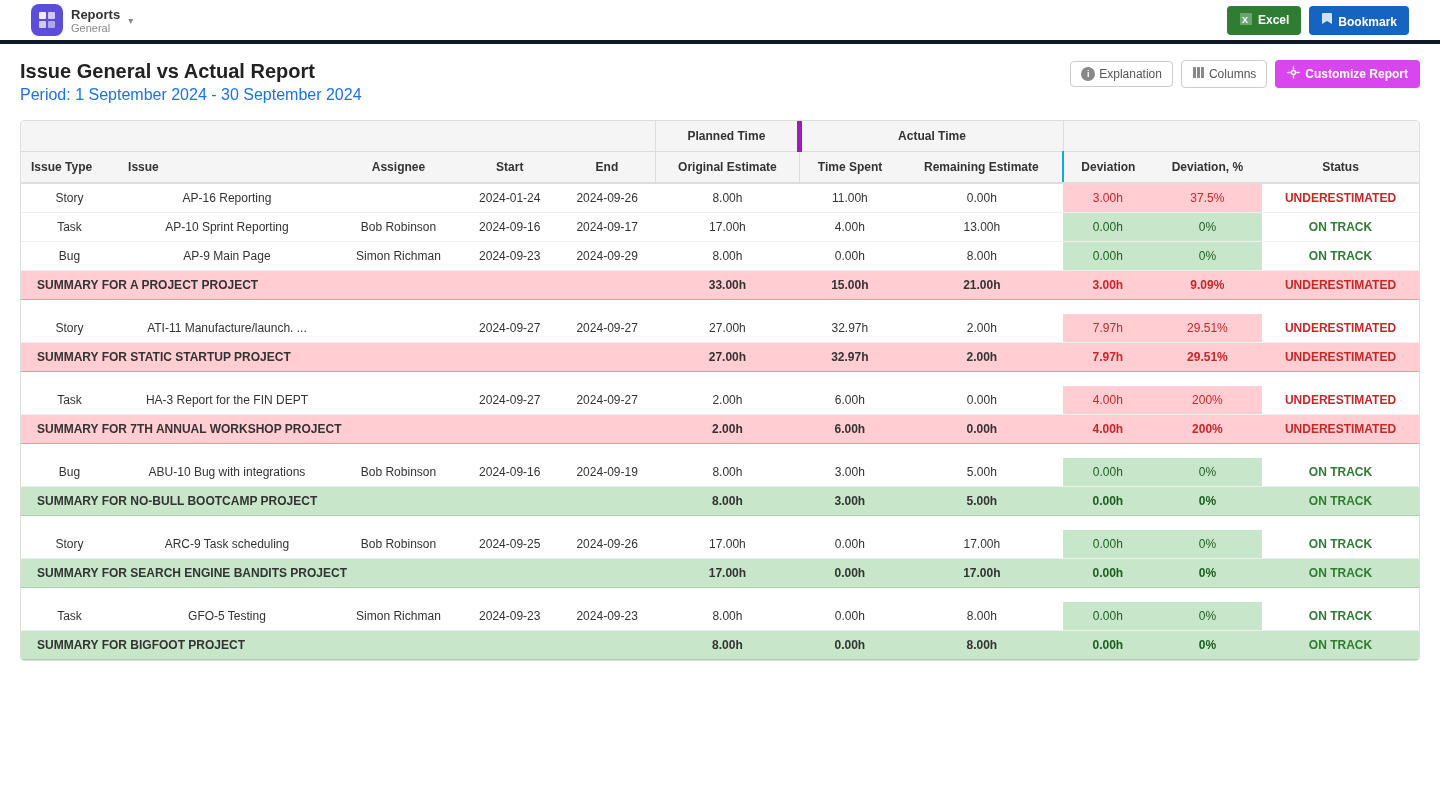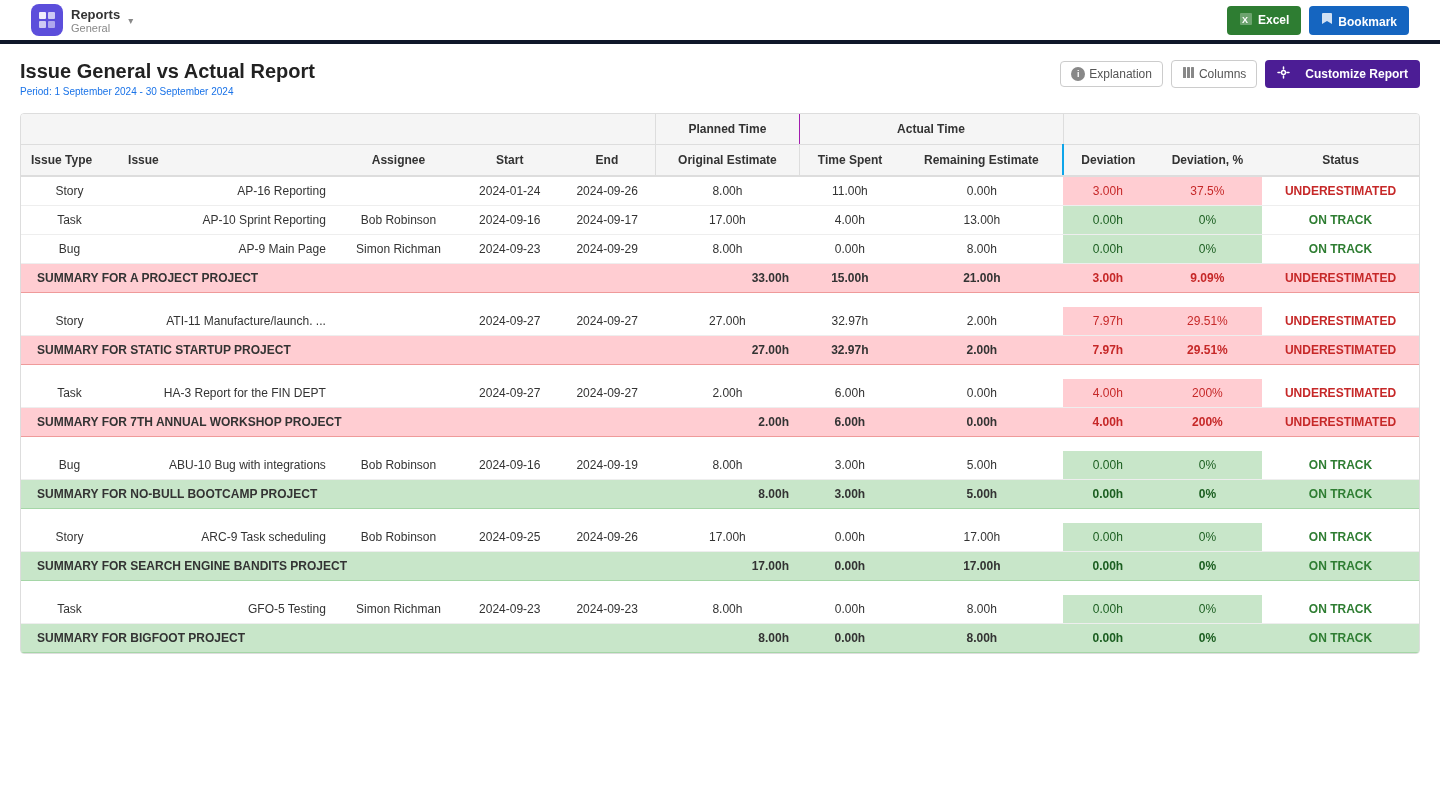--- a/index.html
+++ b/index.html
@@ -28,51 +28,51 @@
       background: #1565c0; color: #fff; border: none; border-radius: 4px;
       padding: 6px 12px; cursor: pointer; font-size: 12px; font-weight: 600;
       display: flex; align-items: flex-end; gap: 5px;
     }
 
     
     .page-content { padding: 16px 20px; }
 
     .page-header { display: flex; align-items: flex-start; justify-content: space-between; margin-bottom: 16px; }
     .page-title { font-size: 20px; font-weight: 700; color: #222; }
-    .page-period { font-size: 10px; color: #1a73e8; margin-top: 3px; }
+    .page-period { font-size: 16px; color: #1a73e8; margin-top: 3px; }
 
     .toolbar-right { display: flex; align-items: center; gap: 8px; }
     .btn-explanation {
       background: #fff; color: #555; border: 1px solid #ccc; border-radius: 4px;
       padding: 5px 10px; cursor: pointer; font-size: 12px; display: flex; align-items: center; gap: 4px;
     }
     .btn-columns {
       background: #fff; color: #555; border: 1px solid #ccc; border-radius: 4px;
       padding: 5px 10px; cursor: pointer; font-size: 12px; display: flex; align-items: center; gap: 4px;
     }
     .btn-customize {
-      background: #4c1d95; color: #fff; border: none; border-radius: 4px;
+      background: #d946ef; color: #fff; border: none; border-radius: 4px;
       padding: 6px 12px; cursor: pointer; font-size: 12px; font-weight: 600;
-      display: flex; align-items: center; gap: 15px;
+      display: flex; align-items: center; gap: 5px;
     }
 
     
     .table-wrapper { border: 1px solid #ddd; border-radius: 4px; overflow: hidden; }
     table { width: 100%; border-collapse: collapse; font-size: 12px; }
     thead tr th {
       background: #f5f5f5; border-bottom: 1px solid #ddd; padding: 8px 10px;
       text-align: center; font-weight: 600; color: #333; white-space: nowrap;
     }
     thead tr.sub-header th {
       background: #f5f5f5; border-bottom: 2px solid #ddd;
     }
     tbody tr td {
       padding: 7px 10px; border-bottom: 1px solid #eee; text-align: center; vertical-align: middle;
     }
-    tbody tr td:nth-child(2) { text-align: right; }
+    tbody tr td:nth-child(2) { text-align: center; }
     tbody tr td:nth-child(1) { text-align: center; }
 
     
     .summary-red { background: #ffcdd2 !important; font-weight: 700; font-size: 12px; }
     .summary-red td { background: #ffcdd2; border-bottom: 1px solid #ef9a9a; }
     .summary-green { background: #c8e6c9 !important; font-weight: 700; font-size: 12px; }
     .summary-green td { background: #c8e6c9; border-bottom: 1px solid #a5d6a7; margin-left: 48px; }
 
     .summary-label { text-align: left !important; padding-left: 16px !important; }
 
@@ -164,21 +164,21 @@
         <span>Customize Report</span>
       </button>
     </div>
   </div>
 
   <div class="table-wrapper">
     <table>
       <thead>
         <tr>
           <th colspan="5" style="border-right:1px solid #ddd;"></th>
-          <th colspan="1" style="border-right:1px solid #a21caf;border-left:1px solid #ddd;">Planned Time</th>
+          <th colspan="1" style="border-right:5px solid #a21caf;border-left:1px solid #ddd;">Planned Time</th>
           <th colspan="2" style="border-right:1px solid #ddd;border-left:1px solid #ddd;">Actual Time</th>
           <th colspan="3"></th>
         </tr>
         <tr class="sub-header">
           <th class="left-align">Issue Type</th>
           <th class="left-align">Issue</th>
           <th>Assignee</th>
           <th>Start</th>
           <th style="border-right:1px solid #ddd;">End</th>
           <th style="border-right:1px solid #ddd;border-left:1px solid #ddd;">Original Estimate</th>

